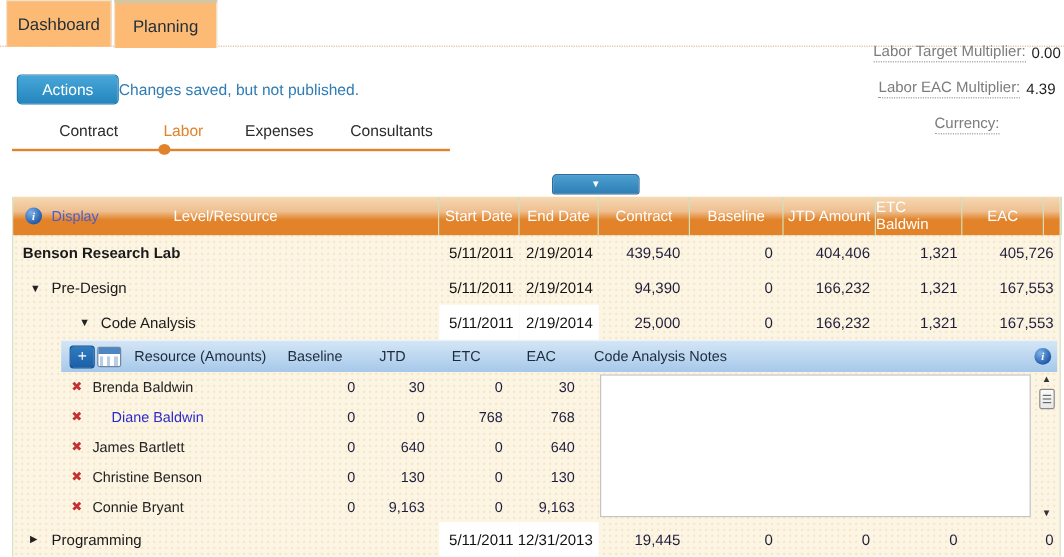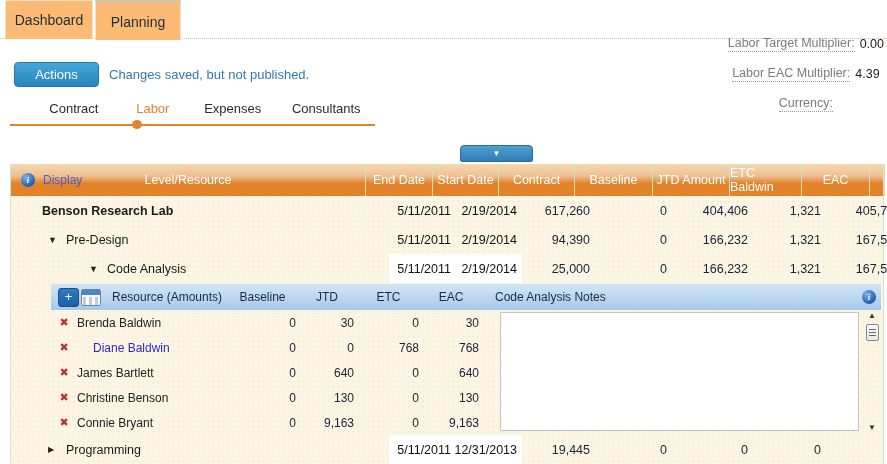--- a/index.html
+++ b/index.html
@@ -17,21 +17,21 @@
   .tab.planning  { left: 95px; width: 86px; border-top: 3px solid #d5c5a0; z-index: 3;
     height: 40px; }
 
   
   .toolbar { position: absolute; left: 0; top: 60px; width: 887px; height: 28px;
     display: flex; align-items: center; }
   .actions-btn { margin-left: 14px; width: 85px; height: 25px; border-radius: 4px;
     background: linear-gradient(#48a7d9, #2486bd); border: 1px solid #1f7ab2;
     color: #fff; font-size: 13px; display: flex; align-items: center; justify-content: center;
     cursor: pointer; }
-  .status-msg { margin-left: 10px; font-size: 13px; color: #2f7cb5; }
+  .status-msg { font-size: 13px; color: #2f7cb5; }
   .metrics { margin-left: auto; margin-right: 3px; display: flex; align-items: center;
     gap: 14px; font-size: 12.5px; flex-direction: column; }
   .metric { display: flex; align-items: center; gap: 5px; }
   .metric .mlabel { color: #7c7c7c; border-bottom: 1px dotted #9c9c9c; padding-bottom: 1px; }
   .metric .mvalue { color: #1c1c1c; }
 
   
   .subtabs { position: absolute; left: 10px; top: 98px; width: 365px; }
   .subtab-row { display: flex; gap: 0; padding-left: 20px; }
   .subtab { font-size: 13px; color: #2b2b2b; padding: 3px 0 8px 0; cursor: pointer; }
@@ -65,21 +65,21 @@
   .hcell-level .centered { position: absolute; left: 0; right: 0; text-align: center; }
   .display-link { position: absolute; left: 32px; color: #4a5ecb; font-size: 12px; cursor: pointer; }
   .info-icon { width: 14px; height: 14px; border-radius: 50%;
     background: radial-gradient(circle at 35% 30%, #7fb2e8, #1c57a8 75%);
     color: #fff; font-size: 9px; font-weight: bold; font-style: italic;
     display: inline-flex; align-items: center; justify-content: center; cursor: pointer;
     font-family: "Liberation Serif", serif; }
   .info-left { position: absolute; left: 10px; }
 
   .grow { display: grid; grid-template-columns: 355px 67px 66px 76px 78px 77px 72px 83px;
-    height: 29px; font-size: 12.5px; color: #1e1e3c; align-items: center; padding-left: 23px; }
+    height: 29px; font-size: 12.5px; color: #1e1e3c; align-items: center; }
   .grow .name { display: flex; align-items: center; gap: 7px; color: #1a1a1a; height: 100%; }
   .grow.lvl0 .name { padding-left: 8px; font-weight: bold; }
   .grow.lvl1 .name { padding-left: 14px; }
   .grow.lvl2 .name { padding-left: 55px; }
   .tree-arrow { font-size: 9px; color: #222; width: 11px; flex: 0 0 11px; }
   .num { text-align: right; height: 100%; display: flex; align-items: center; justify-content: flex-end; }
   .c-start   { padding-right: 5px; color: #111; }
   .c-end     { padding-right: 5px; color: #111; }
   .c-contract{ padding-right: 8px; }
   .c-baseline{ padding-right: 9px; }
@@ -176,37 +176,37 @@
 </div>
 
 <div class="grid">
 
   <div class="ghead">
     <div class="hcell hcell-level">
       <span class="info-icon info-left">i</span>
       <span class="display-link">Display</span>
       <span class="centered">Level/Resource</span>
     </div>
+    <div class="hcell">Start Date</div>
     <div class="hcell">End Date</div>
-    <div class="hcell">Start Date</div>
     <div class="hcell">Contract</div>
     <div class="hcell">Baseline</div>
     <div class="hcell">JTD Amount</div>
     <div class="hcell">ETC Baldwin</div>
     <div class="hcell">EAC</div>
     <div class="hcell"></div>
   </div>
 
   <div class="grow lvl0">
     <div class="name">
         <span>Benson Research Lab</span>
       </div>
     <div class="num c-start">5/11/2011</div>
     <div class="num c-end">2/19/2014</div>
-    <div class="num c-contract">617,260</div>
+    <div class="num c-contract">439,540</div>
     <div class="num c-baseline">0</div>
     <div class="num c-jtd">404,406</div>
     <div class="num c-etc">1,321</div>
     <div class="num c-eac">405,726</div>
   </div>
 
   <div class="grow lvl1">
     <div class="name">
       <span class="tree-arrow">▼</span>
       <span>Pre-Design</span>

